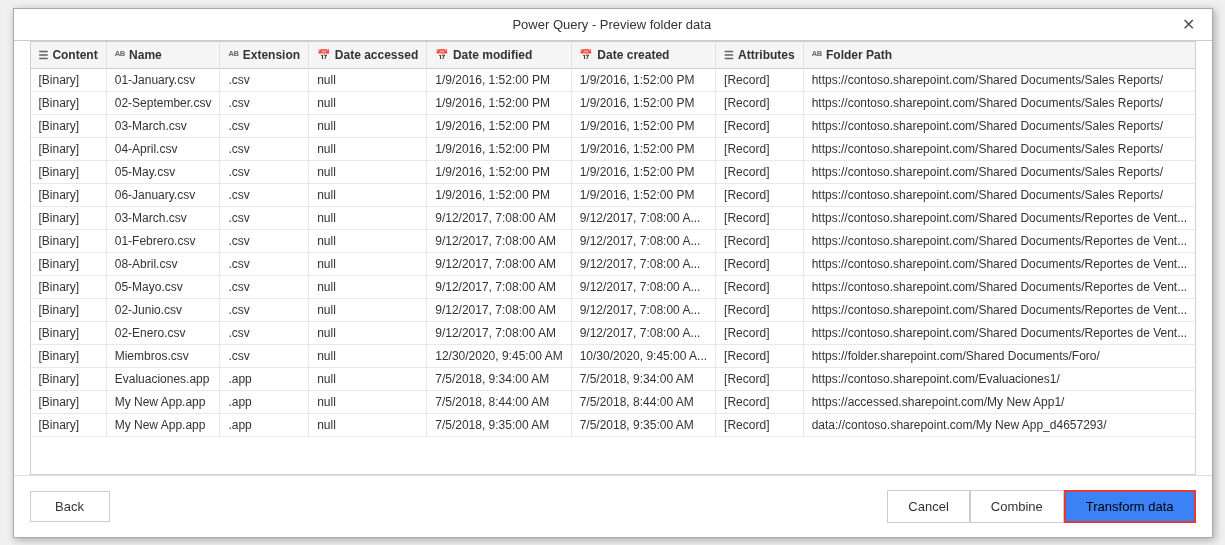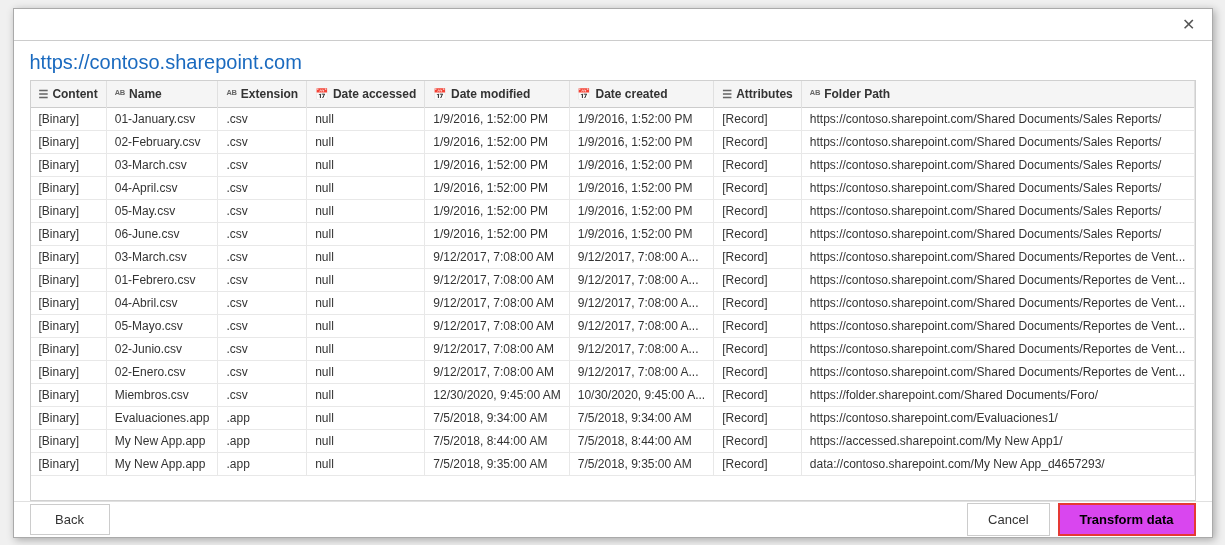--- a/index.html
+++ b/index.html
@@ -87,59 +87,59 @@
     tbody tr {
       border-bottom: 1px solid #e8e8e8;
     }
     tbody td {
       padding: 4px 8px;
       color: #333;
       white-space: nowrap;
       border-right: 1px solid #e8e8e8;
     }
     .footer {
-      padding: 1px 16px;
+      padding: 14px 16px;
       display: flex;
       align-items: center;
       justify-content: space-between;
       border-top: 1px solid #e0e0e0;
     }
     .footer-right {
       display: flex;
-      gap: 8px;
+      gap: 0;
       margin-left: 31px;
     }
     .btn {
       padding: 7px 20px;
       font-size: 13px;
       cursor: pointer;
       border: 1px solid #ccc;
       background: #fff;
       color: #333;
       min-width: 80px;
     }
     .btn-primary {
-      background: #d946ef;
+      background: #3b82f6;
       border: 2px solid #e53935;
       color: #000;
-      font-weight: 700;
+      font-weight: 400;
       min-width: 110px;
     }
   </style>
 </head>
 <body>
 
 <div class="dialog">
 
   <div class="title-bar">
     <div style="width:20px"></div>
+    <div class="title-bar-text">Power Query - Preview folder data</div>
     <button class="close-btn">✕</button>
   </div>
 
-  <div class="url-bar">https://contoso.sharepoint.com</div>
 
   <div class="table-container">
     <table>
       <thead>
         <tr>
 
         <th><span class="col-icon">☰</span>Content</th>
             <th><span class="col-icon">ᴬᴮ</span>Name</th>
             <th><span class="col-icon">ᴬᴮ</span>Extension</th>
             <th><span class="col-icon">📅</span>Date accessed</th>
@@ -156,21 +156,21 @@
             <td>01-January.csv</td>
             <td>.csv</td>
             <td>null</td>
             <td>1/9/2016, 1:52:00 PM</td>
             <td>1/9/2016, 1:52:00 PM</td>
             <td>[Record]</td>
             <td>https://contoso.sharepoint.com/Shared Documents/Sales Reports/</td>
           </tr>
           <tr>
             <td>[Binary]</td>
-            <td>02-February.csv</td>
+            <td>02-September.csv</td>
             <td>.csv</td>
             <td>null</td>
             <td>1/9/2016, 1:52:00 PM</td>
             <td>1/9/2016, 1:52:00 PM</td>
             <td>[Record]</td>
             <td>https://contoso.sharepoint.com/Shared Documents/Sales Reports/</td>
           </tr>
           <tr>
             <td>[Binary]</td>
             <td>03-March.csv</td>
@@ -196,21 +196,21 @@
             <td>05-May.csv</td>
             <td>.csv</td>
             <td>null</td>
             <td>1/9/2016, 1:52:00 PM</td>
             <td>1/9/2016, 1:52:00 PM</td>
             <td>[Record]</td>
             <td>https://contoso.sharepoint.com/Shared Documents/Sales Reports/</td>
           </tr>
           <tr>
             <td>[Binary]</td>
-            <td>06-June.csv</td>
+            <td>06-January.csv</td>
             <td>.csv</td>
             <td>null</td>
             <td>1/9/2016, 1:52:00 PM</td>
             <td>1/9/2016, 1:52:00 PM</td>
             <td>[Record]</td>
             <td>https://contoso.sharepoint.com/Shared Documents/Sales Reports/</td>
           </tr>
           <tr>
             <td>[Binary]</td>
             <td>03-March.csv</td>
@@ -226,21 +226,21 @@
             <td>01-Febrero.csv</td>
             <td>.csv</td>
             <td>null</td>
             <td>9/12/2017, 7:08:00 AM</td>
             <td>9/12/2017, 7:08:00 A...</td>
             <td>[Record]</td>
             <td>https://contoso.sharepoint.com/Shared Documents/Reportes de Vent...</td>
           </tr>
           <tr>
             <td>[Binary]</td>
-            <td>04-Abril.csv</td>
+            <td>08-Abril.csv</td>
             <td>.csv</td>
             <td>null</td>
             <td>9/12/2017, 7:08:00 AM</td>
             <td>9/12/2017, 7:08:00 A...</td>
             <td>[Record]</td>
             <td>https://contoso.sharepoint.com/Shared Documents/Reportes de Vent...</td>
           </tr>
           <tr>
             <td>[Binary]</td>
             <td>05-Mayo.csv</td>
@@ -312,16 +312,17 @@
             <td>data://contoso.sharepoint.com/My New App_d4657293/</td>
           </tr>
         </tbody>
     </table>
   </div>
 
   <div class="footer">
     <button class="btn">Back</button>
     <div class="footer-right">
       <button class="btn">Cancel</button>
+      <button class="btn">Combine</button>
       <button class="btn btn-primary">Transform data</button>
     </div>
   </div>
 </div>
 
 </body></html>

